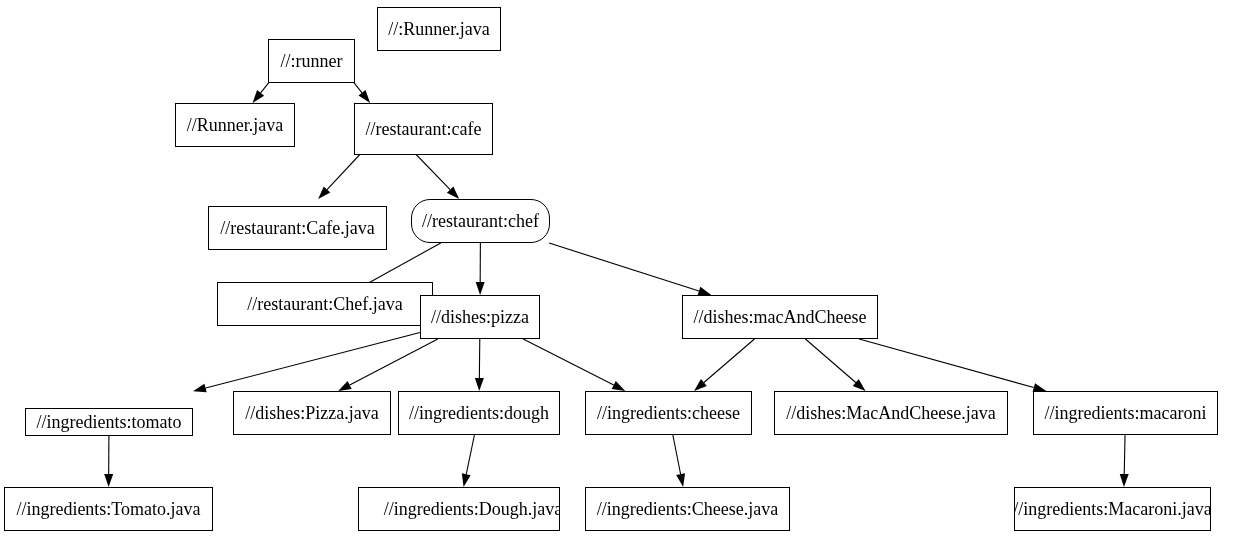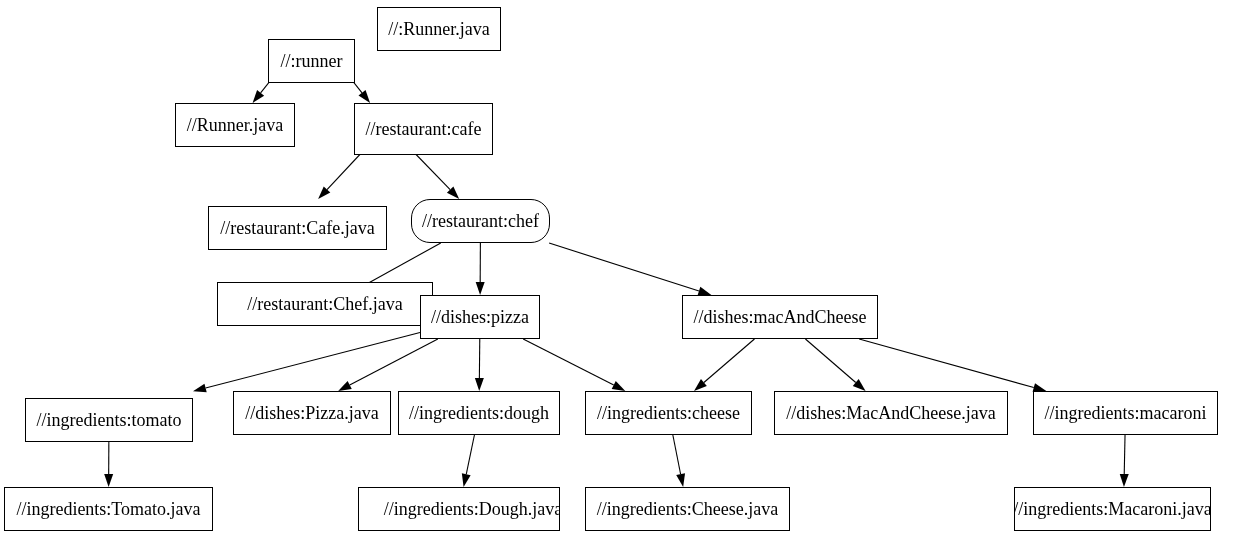--- a/index.html
+++ b/index.html
@@ -91,21 +91,21 @@
   <div id="node-layer">
       <div class="graph-node" style="left: 268px; top: 7px; width: 87px; height: 44px; margin-top: 32px;">//:runner</div>
       <div class="graph-node" style="left: 377px; top: 7px; width: 124px; height: 44px;">//:Runner.java</div>
       <div class="graph-node" style="left: 175px; top: 103px; width: 120px; height: 44px;">//Runner.java</div>
       <div class="graph-node" style="left: 318px; top: 103px; width: 139px; height: 52px; margin-left: 36px;">//restaurant:cafe</div>
       <div class="graph-node" style="left: 208px; top: 206px; width: 179px; height: 44px;">//restaurant:Cafe.java</div>
       <div class="graph-node" style="left: 411px; top: 199px; width: 139px; height: 44px; border-radius: 19px;">//restaurant:chef</div>
       <div class="graph-node" style="left: 217px; top: 282px; width: 216px; height: 44px; text-align: right;">//restaurant:Chef.java</div>
       <div class="graph-node" style="left: 420px; top: 295px; width: 120px; height: 44px;">//dishes:pizza</div>
       <div class="graph-node" style="left: 682px; top: 295px; width: 196px; height: 44px;">//dishes:macAndCheese</div>
-      <div class="graph-node" style="left: 25px; top: 398px; width: 168px; height: 44px;">//ingredients:tomato</div>
+      <div class="graph-node" style="left: 25px; top: 408px; width: 168px; height: 28px;">//ingredients:tomato</div>
       <div class="graph-node" style="left: 233px; top: 391px; width: 158px; height: 44px;">//dishes:Pizza.java</div>
       <div class="graph-node" style="left: 398px; top: 391px; width: 162px; height: 44px;">//ingredients:dough</div>
       <div class="graph-node" style="left: 585px; top: 391px; width: 167px; height: 44px;">//ingredients:cheese</div>
       <div class="graph-node" style="left: 774px; top: 391px; width: 234px; height: 44px;">//dishes:MacAndCheese.java</div>
       <div class="graph-node" style="left: 1033px; top: 391px; width: 185px; height: 44px;">//ingredients:macaroni</div>
       <div class="graph-node" style="left: 4px; top: 487px; width: 209px; height: 44px;">//ingredients:Tomato.java</div>
       <div class="graph-node" style="left: 358px; top: 487px; width: 202px; height: 44px; padding-left: 28px;">//ingredients:Dough.java</div>
       <div class="graph-node" style="left: 585px; top: 487px; width: 205px; height: 44px;">//ingredients:Cheese.java</div>
       <div class="graph-node" style="left: 1014px; top: 487px; width: 197px; height: 44px;">//ingredients:Macaroni.java</div>
     </div>

